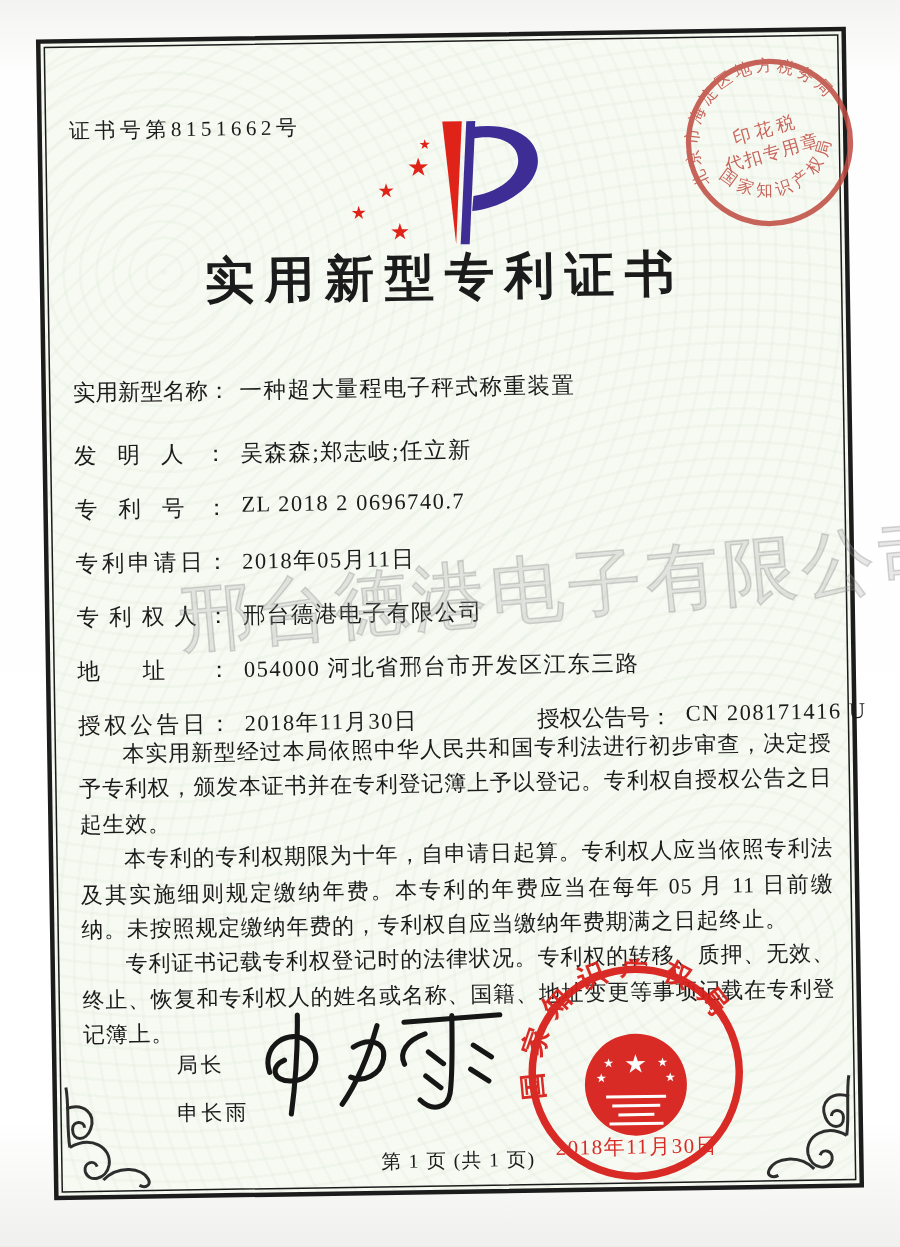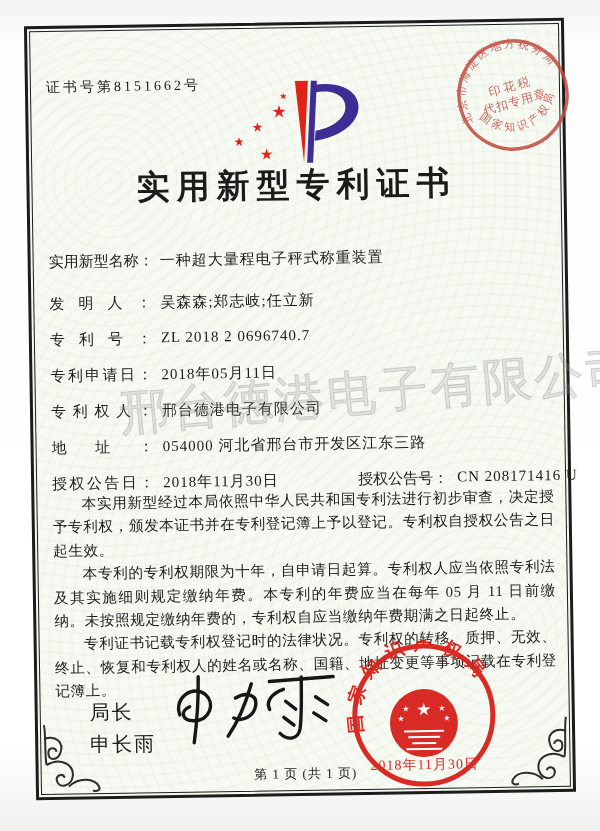--- a/index.html
+++ b/index.html
@@ -47,21 +47,21 @@
   
   .watermark{
     position:absolute; left:86px; top:336px; width:500px;
     transform:rotate(-4deg);
     font-size:49px; letter-spacing:3px; white-space:nowrap;
     color:rgba(150,150,150,0.22);
     -webkit-text-stroke:1px rgba(140,140,140,0.35);
     pointer-events:none; z-index:3;
   }
   
-  .director{position:absolute; left:52px; top:668px; font-size:20px; line-height:32px; letter-spacing:2px;}
+  .director{position:absolute; left:80px; top:668px; font-size:14px; line-height:32px; letter-spacing:2px;}
   .sig-svg{position:absolute; left:128px; top:644px; z-index:2;}
   .seal-svg{position:absolute; left:304px; top:616px; z-index:4; opacity:0.95;}
   .footer{position:absolute; left:0; right:0; top:740px; text-align:center; font-size:13px; letter-spacing:1px;}
   
   .fl{position:absolute; z-index:1;}
   .fl-bl{left:2px; bottom:2px;}
   .fl-br{right:2px; bottom:2px; transform:scaleX(-1);}
   
   .tax-stamp{position:absolute; left:450px; top:32px; z-index:6; opacity:0.85;}
 </style>

